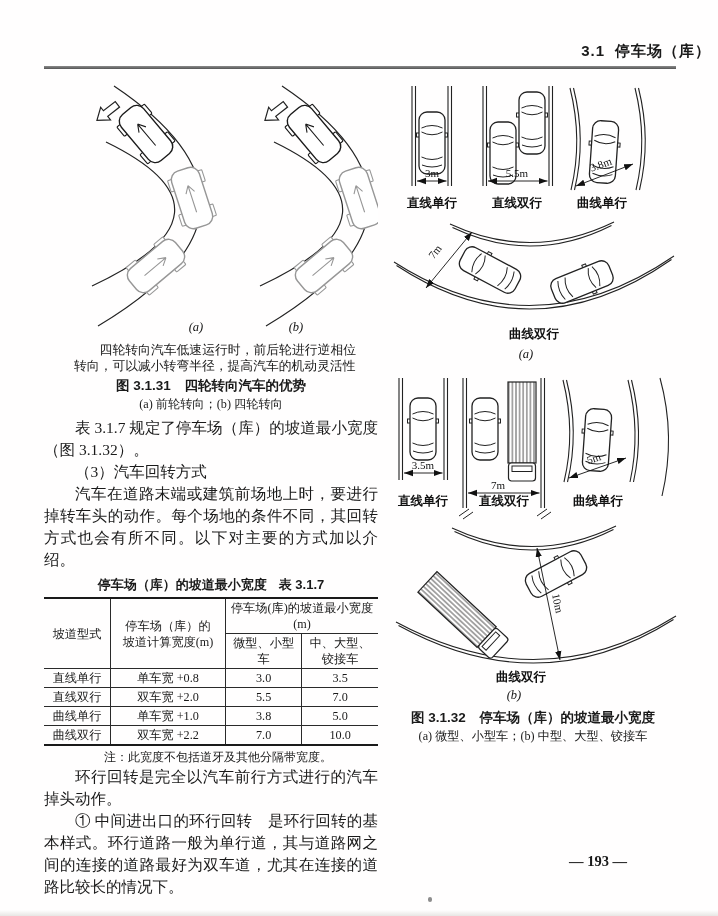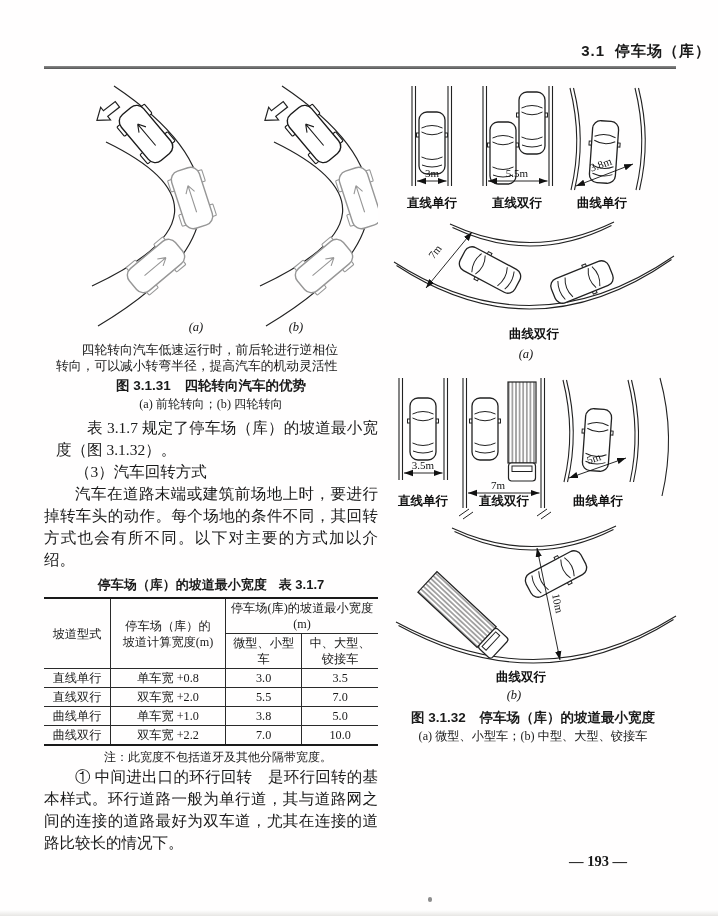--- a/index.html
+++ b/index.html
@@ -14,22 +14,22 @@
   }
   .hdr .sec { margin-right:10px; }
   .hdr-rule { position:absolute; top:66px; left:44px; width:632px; height:3px;
     background:linear-gradient(#8a8a8a,#555); }
   
   .col-left  { position:absolute; left:44px;  top:84px; width:334px; }
   .col-right { position:absolute; left:386px; top:84px; width:294px; }
   p { margin:0;text-align:center; }
   .body-txt { font-size:15.5px; line-height:22px; text-align:justify; }
   .ind { text-indent:2em; }
-  .mt4 { margin-top:4px;margin-left:12px; } .mt5 { margin-top:5px; }
-  .fig-note { width:282px; margin:4px 0 0 12px; font-size:12.8px; line-height:16px;
+  .mt4 { margin-top:4px; } .mt5 { margin-top:5px; }
+  .fig-note { width:282px; margin:4px 0 0 30px; font-size:12.8px; line-height:16px;
     text-indent:2em; text-align:justify; }
   .fig-cap { margin-top:3px; text-align:center; font-family:"Liberation Sans",sans-serif;
     font-weight:bold; font-size:13.5px; }
   .fig-sub { text-align:center; font-size:12.2px; margin-top:1px; }
   
   .tbl-title { margin-top:5px; text-align:center; font-family:"Liberation Sans",sans-serif;
     font-weight:bold; font-size:13px; }
   .tbl-title .ref { margin-left:12px; }
   table.ramp { border-collapse:collapse; width:334px; margin-top:3px; font-size:12.2px;
     table-layout:fixed; }
@@ -187,20 +187,21 @@
         <tr>
           <td>曲线双行</td>
           <td>双车宽 +2.2</td>
           <td>7.0</td>
           <td>10.0</td>
         </tr>
       </tbody>
     </table>
     <p class="tbl-note">注：此宽度不包括道牙及其他分隔带宽度。</p>
 
+    <p class="body-txt ind">环行回转是完全以汽车前行方式进行的汽车掉头动作。</p>
     <p class="body-txt ind">① 中间进出口的环行回转　是环行回转的基本样式。环行道路一般为单行道，其与道路网之间的连接的道路最好为双车道，尤其在连接的道路比较长的情况下。</p>
   </div>
 
   <div class="col-right">
 
     
     <svg width="292" height="282" viewBox="0 0 292 282">
       <g>
         <path d="M26 2V102 M29.5 2V102 M62 2V102 M65.5 2V102" fill="none" stroke="#222" stroke-width="1.1"></path>
         <g class="car-mid">

